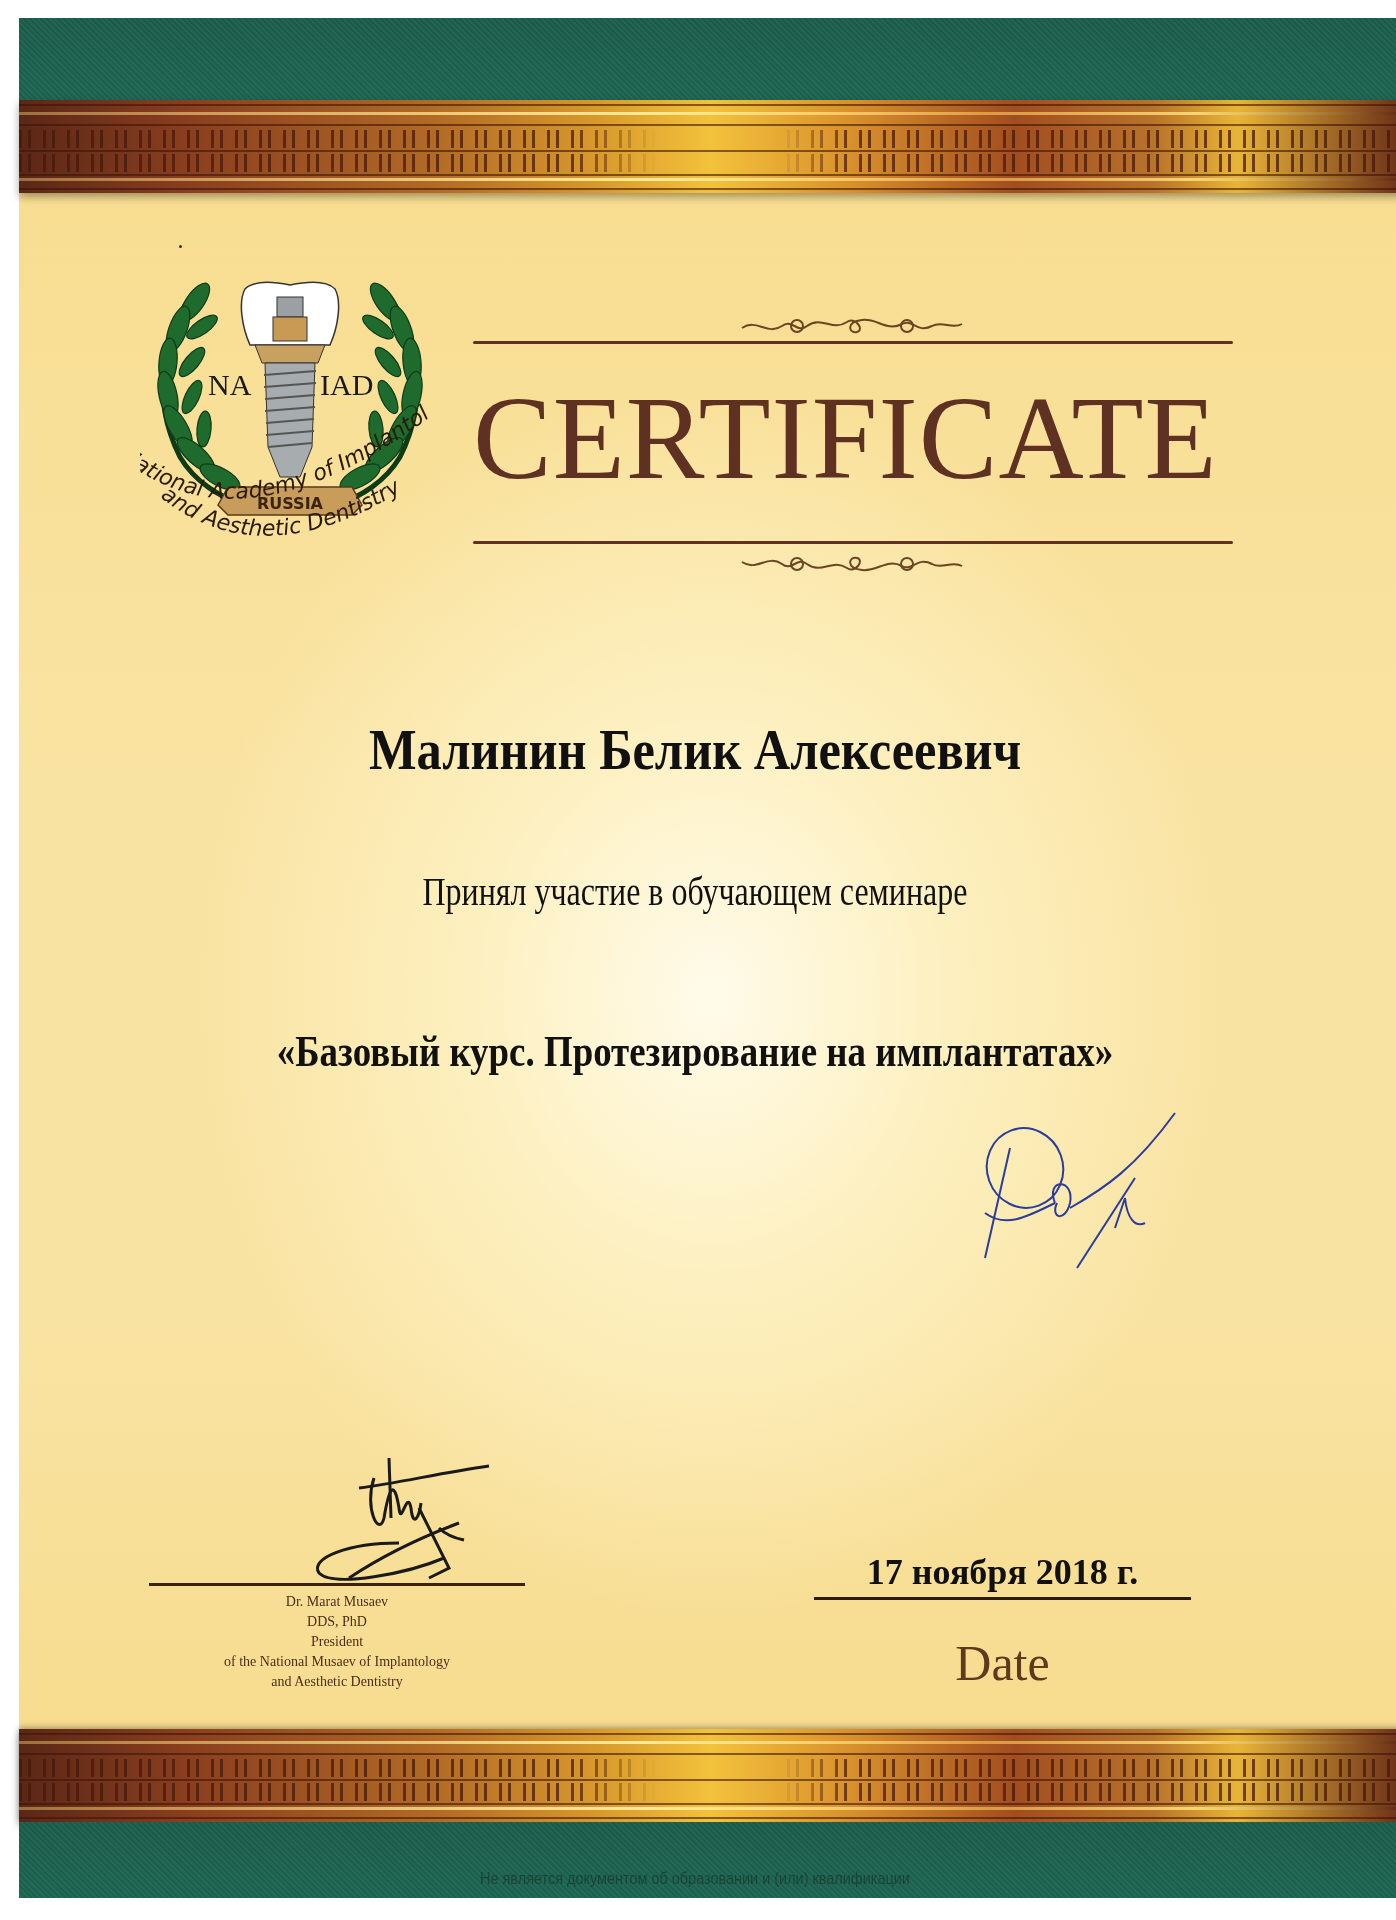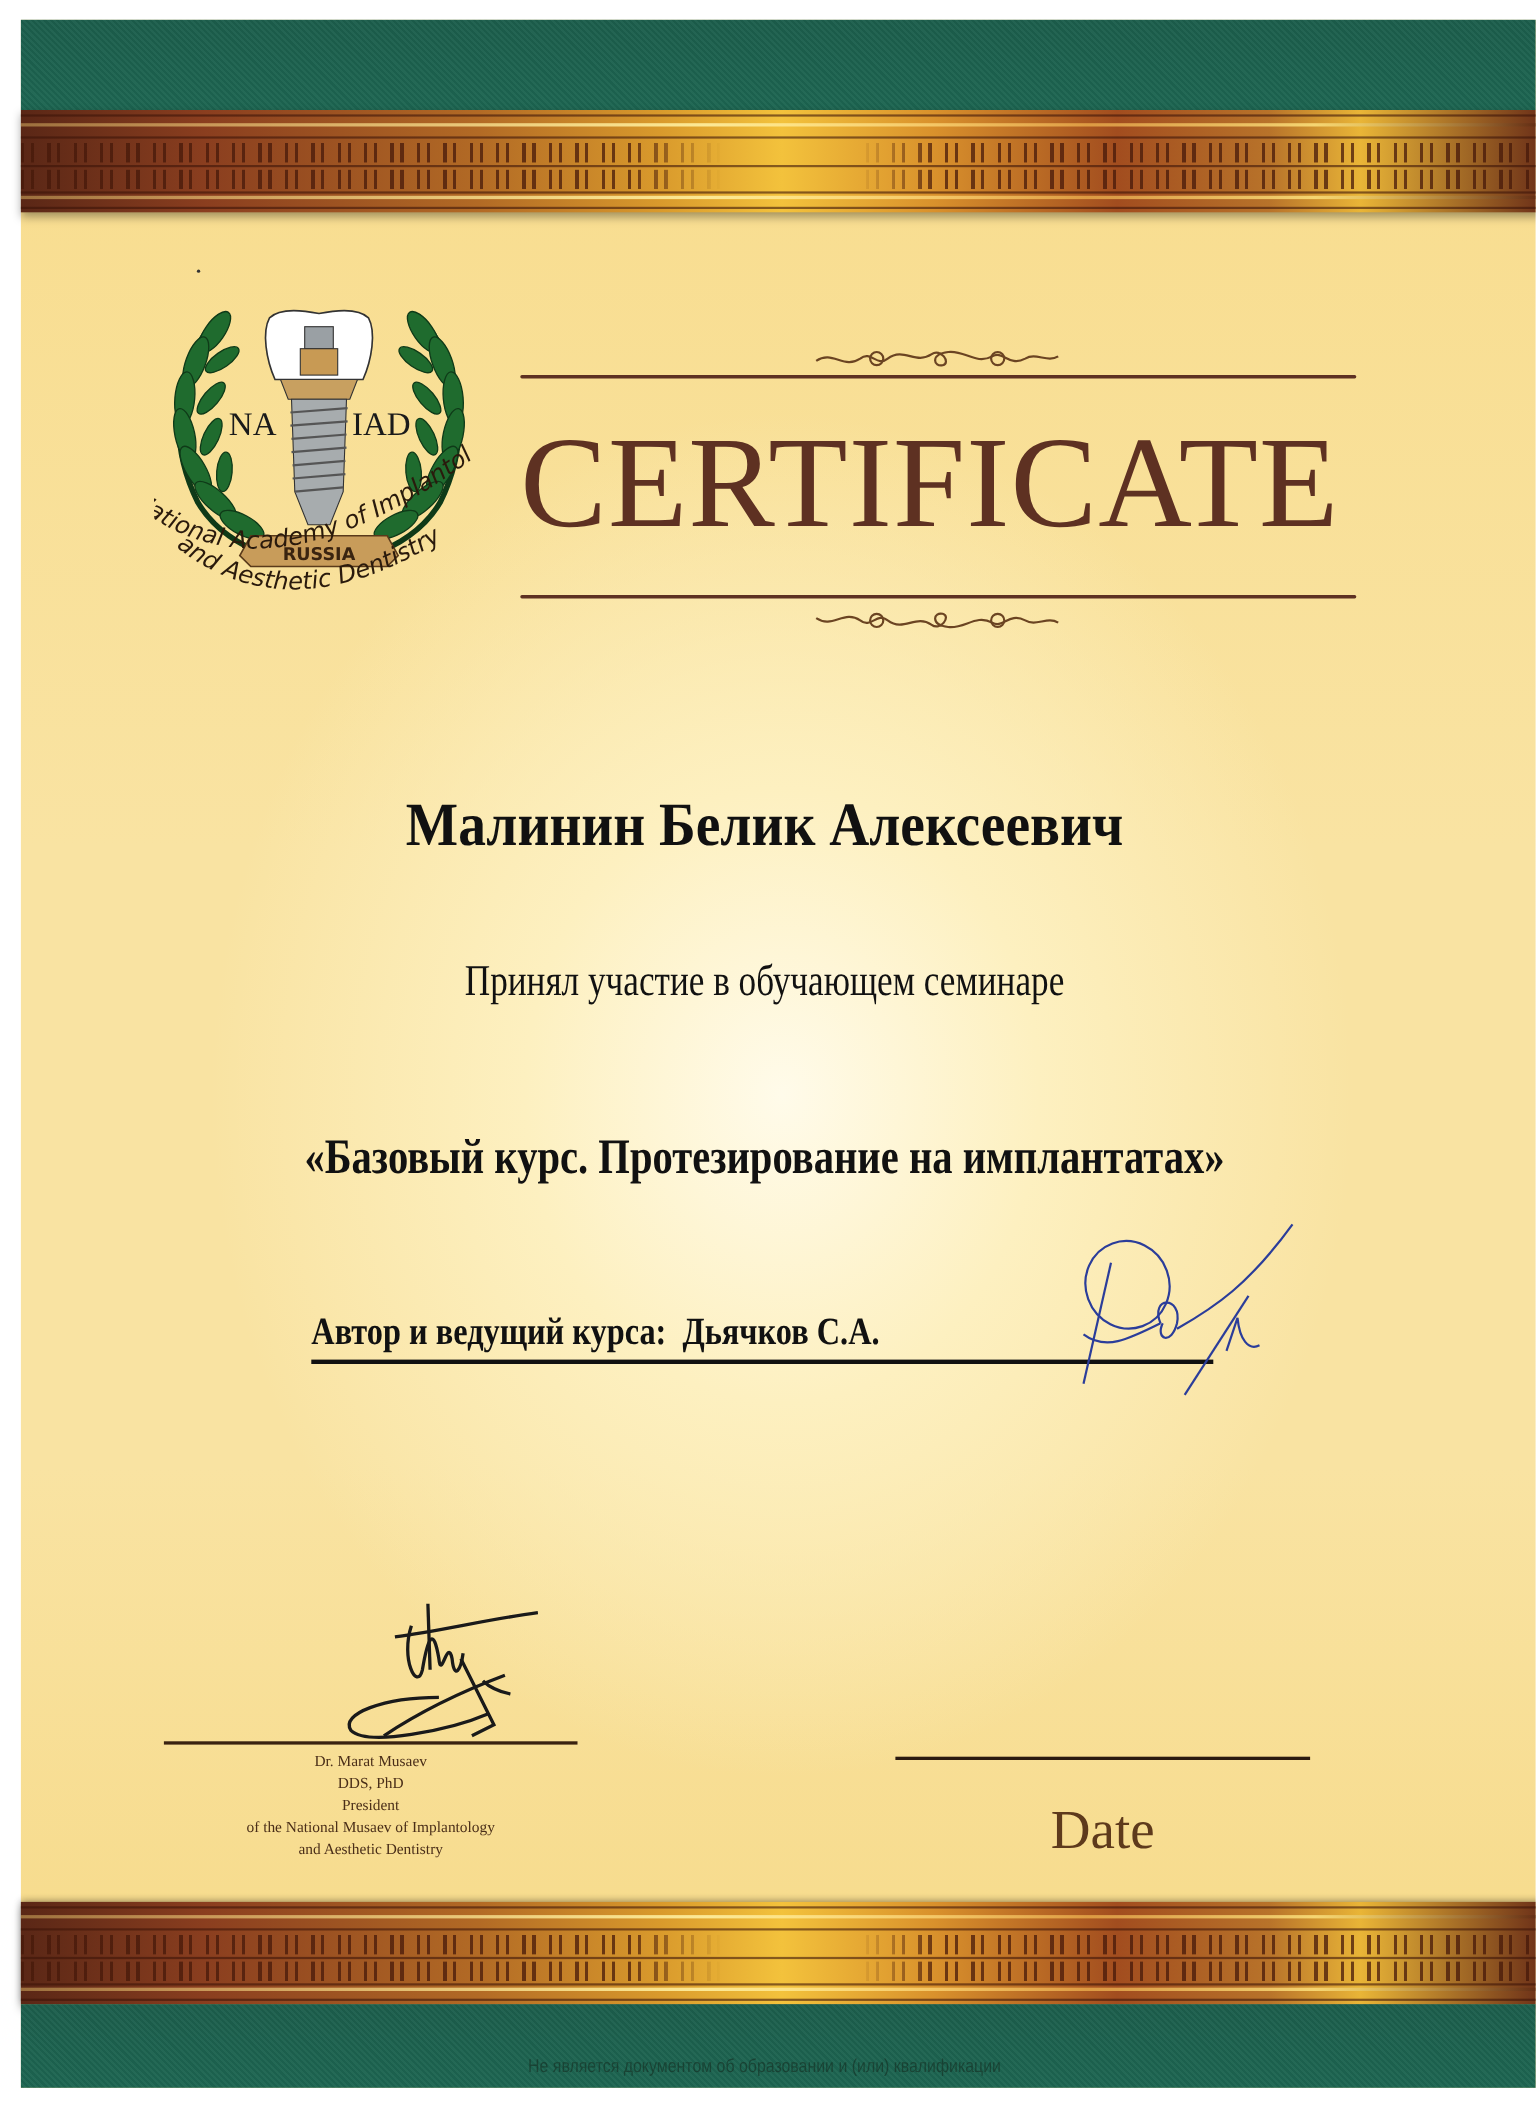--- a/index.html
+++ b/index.html
@@ -178,26 +178,20 @@
   <svg class="ornament o-bottom" viewBox="0 0 230 30">
     <path d="M5 14 C20 24 30 6 45 16 C55 24 60 8 70 16 C85 27 95 10 110 20 C118 26 128 12 120 10 C112 8 108 20 125 22 C140 24 150 10 165 18 C175 24 180 8 195 16 C205 22 215 12 225 18" fill="none" stroke="#6b4422" stroke-width="2"></path>
     <circle cx="60" cy="16" r="6" fill="none" stroke="#6b4422" stroke-width="2"></circle>
     <circle cx="170" cy="16" r="6" fill="none" stroke="#6b4422" stroke-width="2"></circle>
   </svg>
 
   <div class="center-text name">Малинин Белик Алексеевич</div>
   <div class="center-text subtitle">Принял участие в обучающем семинаре</div>
   <div class="center-text course">«Базовый курс. Протезирование на имплантатах»</div>
 
-  <div class="author-row">
-    <div class="author-text">
-      <span>Автор и ведущий курса:</span>&nbsp;
-      <span>Дьячков С.А.</span>
-    </div>
-  </div>
   <svg class="author-sig" viewBox="0 0 220 170">
     <g fill="none" stroke="#2b3d9a" stroke-width="2">
       <ellipse cx="60" cy="60" rx="38" ry="40" transform="rotate(-20 60 60)"></ellipse>
       <path d="M45 40 L20 150"></path>
       <path d="M20 105 C40 120 60 110 90 95"></path>
       <path d="M90 95 C80 70 110 70 105 95 C100 115 85 110 92 95"></path>
       <path d="M105 100 C140 80 170 60 210 5"></path>
       <path d="M112 160 L170 70"></path>
       <path d="M150 120 L160 90 C162 110 170 120 180 115"></path>
     </g>
@@ -216,20 +210,21 @@
   </svg>
   <div class="sig-line-left"></div>
   <div class="pres-block">
     <div>Dr. Marat Musaev</div>
     <div>DDS, PhD</div>
     <div>President</div>
     <div>of the National Musaev of Implantology</div>
     <div>and Aesthetic Dentistry</div>
   </div>
 
+  <div class="date-value">17 ноября 2018 г.</div>
   <div class="date-line"></div>
   <div class="date-label">Date</div>
 
   <div class="band bottom">
     <div class="dark" style="top:4px"></div>
     <div class="rule r1"></div>
     <div class="dark" style="top:24px"></div>
     <div class="pattern p1"></div>
     <div class="dark" style="top:50px"></div>
     <div class="pattern p2"></div>

